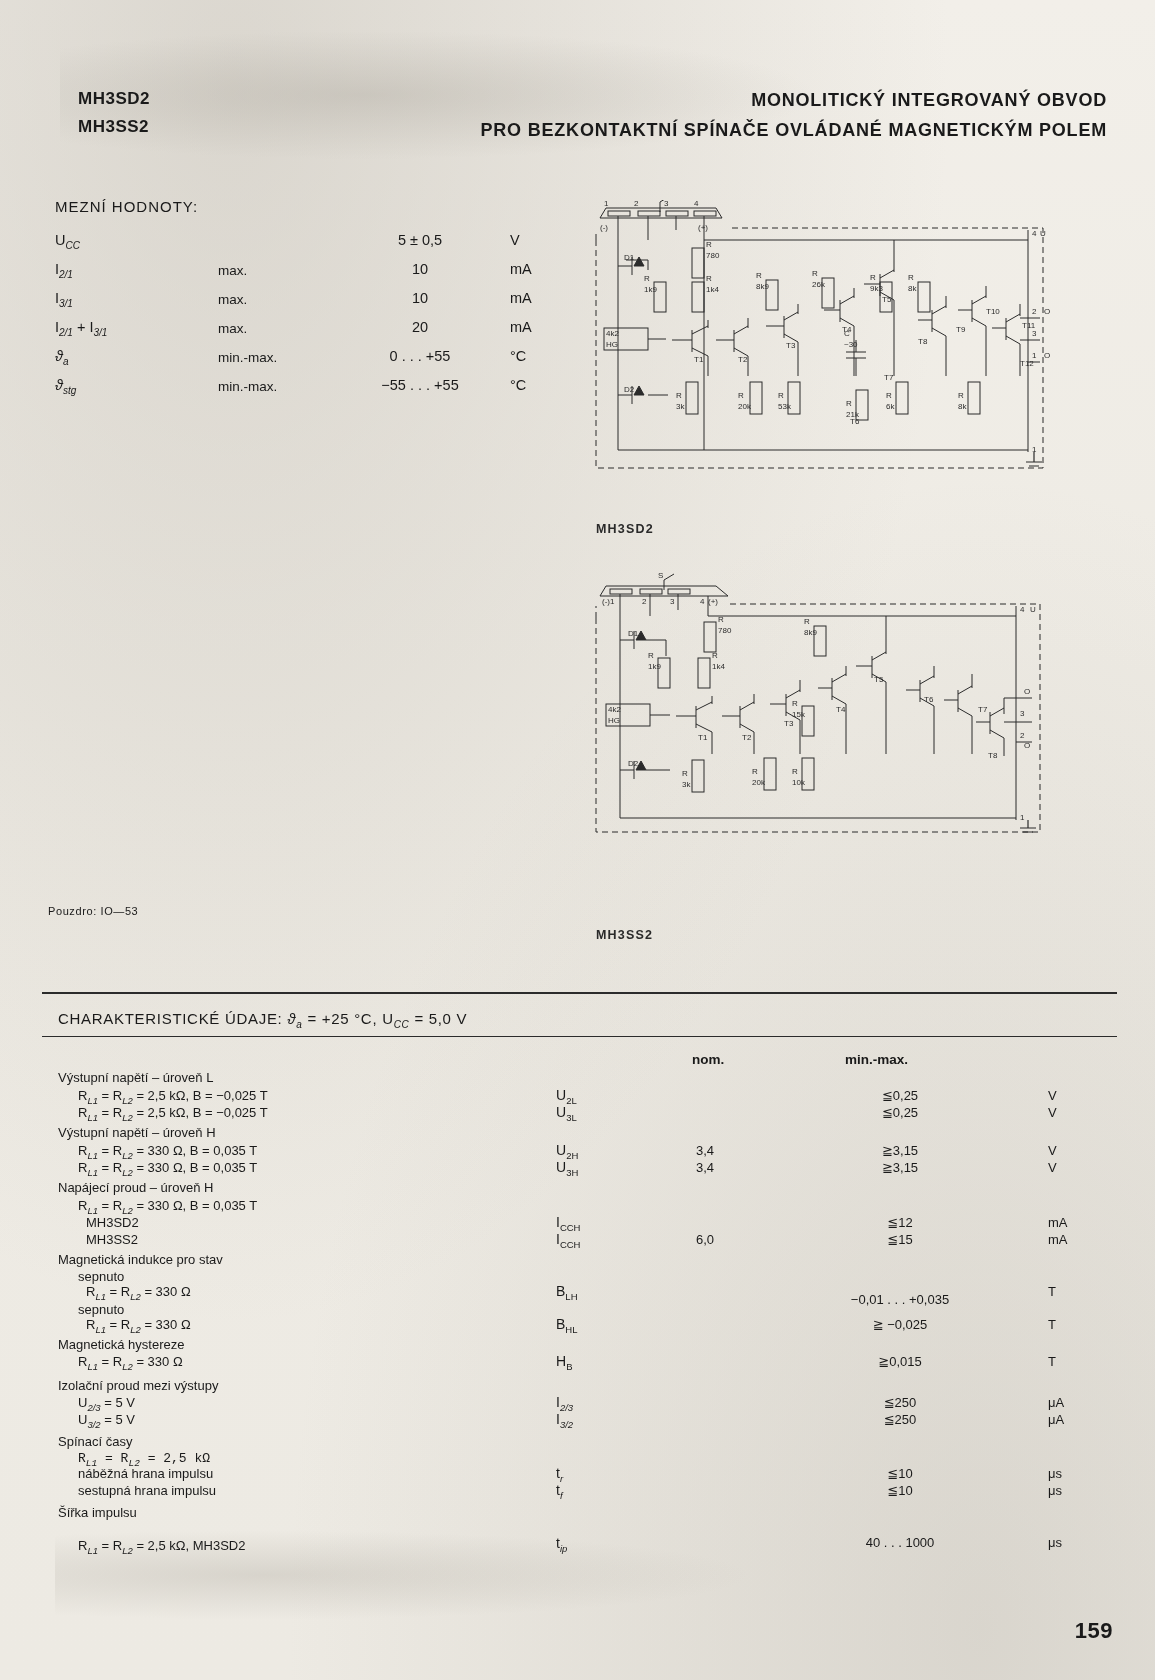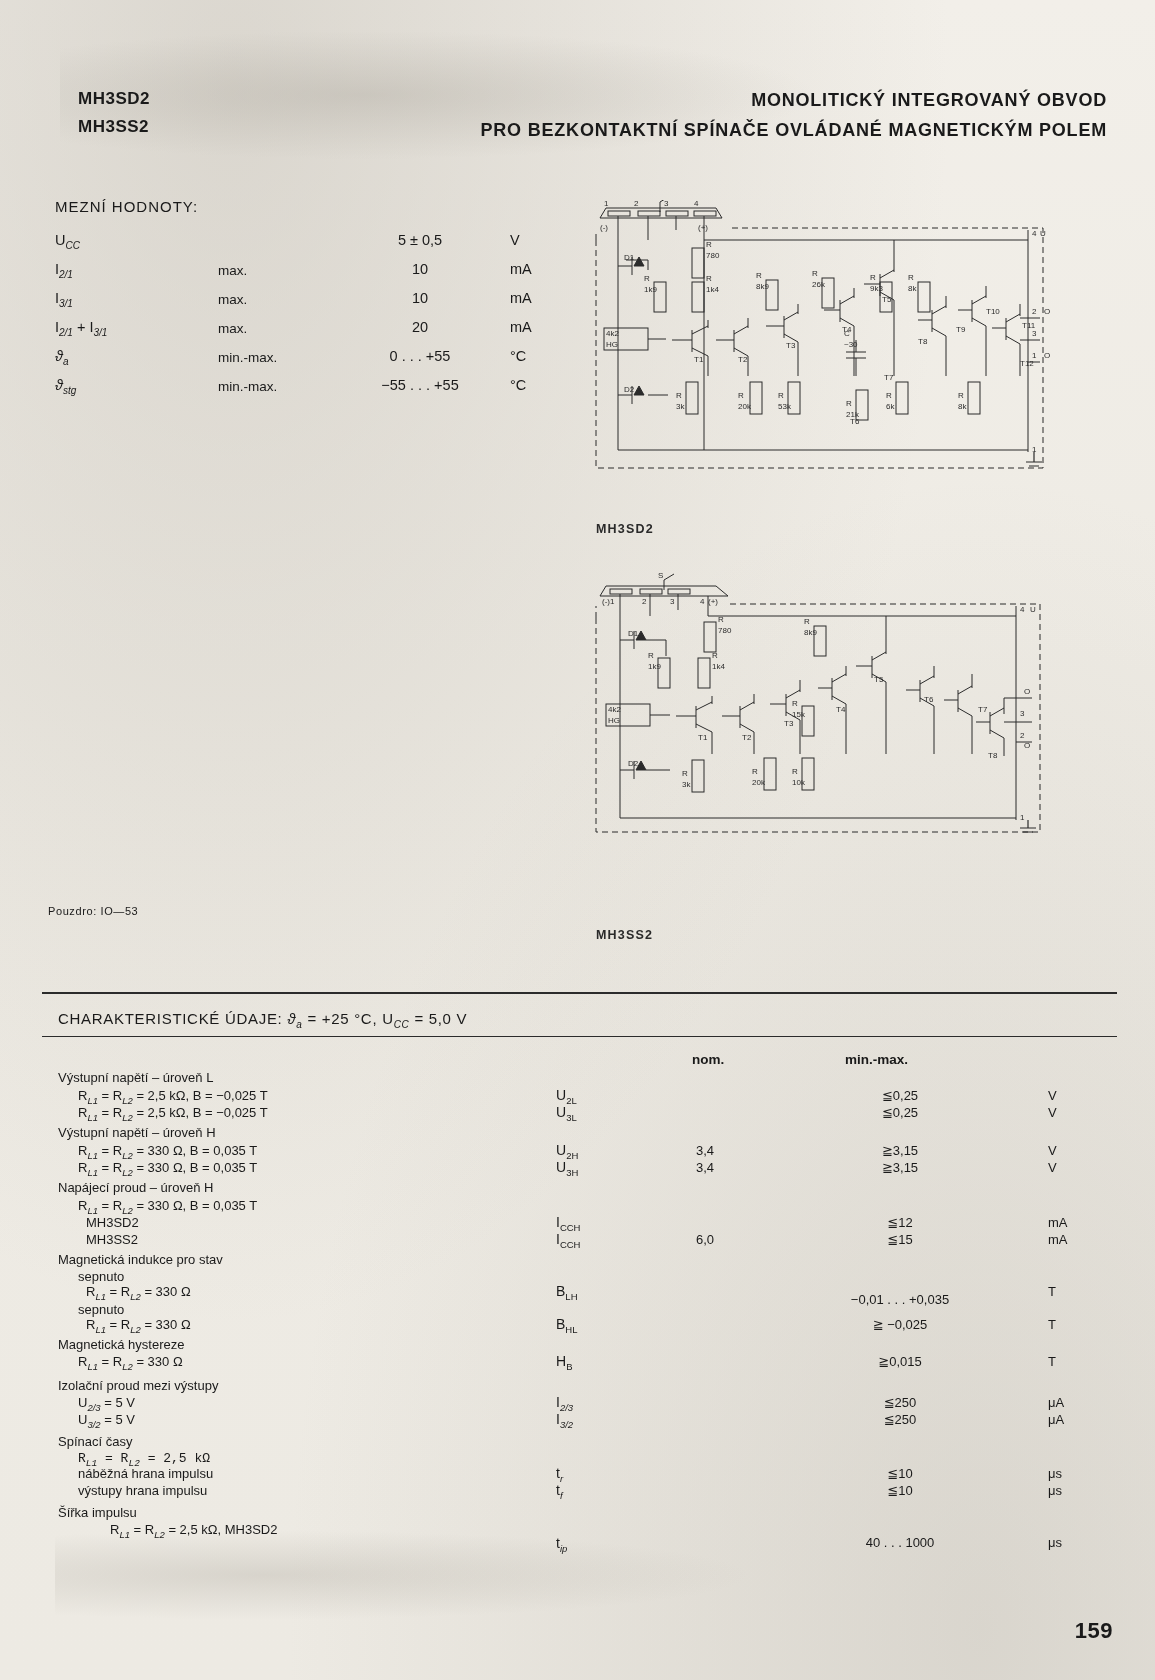--- a/index.html
+++ b/index.html
@@ -519,30 +519,30 @@
   <div class="crow" style="height:15px;font-family:Liberation Mono, monospace;">
     <span class="c-desc ind1" style="top:0;">R<sub class="italic">L1</sub> = R<sub class="italic">L2</sub> = 2,5 kΩ</span>
   </div>
   <div class="crow" style="height:17px;">
     <span class="c-desc ind1" style="top:0;">náběžná hrana impulsu</span>
     <span class="c-sym bigsym" style="top:-1px;">t<sub class="italic">r</sub></span>
     <span class="c-mm" style="top:0;">≦10</span>
     <span class="c-unit" style="top:0;">μs</span>
   </div>
   <div class="crow" style="height:22px;">
-    <span class="c-desc ind1" style="top:0;">výstupy hrana impulsu</span>
+    <span class="c-desc ind1" style="top:0;">sestupná hrana impulsu</span>
     <span class="c-sym bigsym" style="top:-1px;">t<sub class="italic">f</sub></span>
     <span class="c-mm" style="top:0;">≦10</span>
     <span class="c-unit" style="top:0;">μs</span>
   </div>
 
   <div class="crow" style="height:17px;">
     <span class="c-desc" style="top:0;">Šířka impulsu</span>
   </div>
   <div class="crow" style="height:26px;">
-    <span class="c-desc ind1" style="top:0;margin-left:32px;">R<sub class="italic">L1</sub> = R<sub class="italic">L2</sub> = 2,5 kΩ, MH3SD2</span>
+    <span class="c-desc ind1" style="top:16px;">R<sub class="italic">L1</sub> = R<sub class="italic">L2</sub> = 2,5 kΩ, MH3SD2</span>
     <span class="c-sym bigsym" style="top:13px;">t<sub class="italic">ip</sub></span>
     <span class="c-mm" style="top:13px;">40 . . . 1000</span>
     <span class="c-unit" style="top:13px;">μs</span>
   </div>
 </div>
 
 <div class="pageno">159</div>
 
 </body></html>

